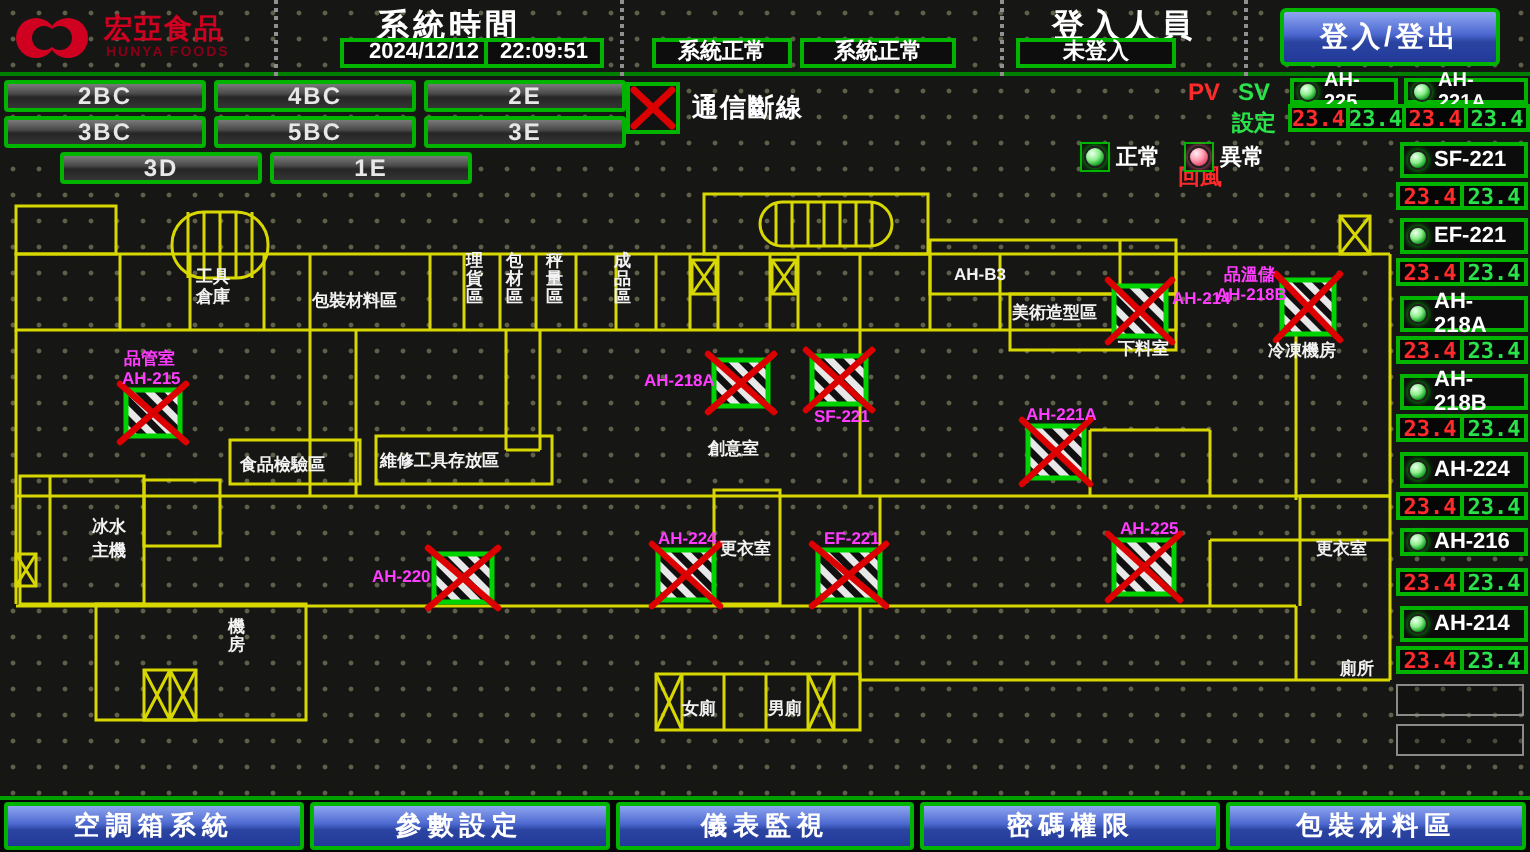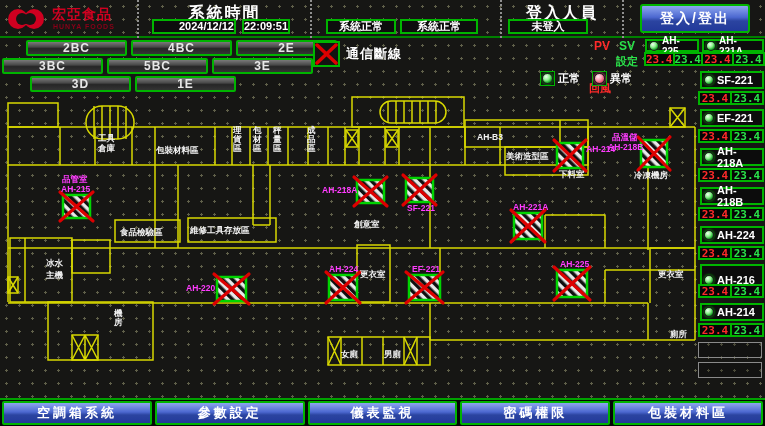--- a/index.html
+++ b/index.html
@@ -11,22 +11,22 @@
     font-family:"Liberation Sans",sans-serif;}
   
   .header{position:absolute;left:0;top:0;width:765px;height:38px;border-bottom:2px solid #008000;}
   .sec{position:absolute;top:0;height:38px;}
   .sec-title{position:absolute;top:3px;left:0;right:0;text-align:center;color:#fff;font-weight:bold;font-size:16px;letter-spacing:2px;white-space:nowrap;}
   .gbox{position:absolute;background:#0d0d0d;border:2px solid #00b400;color:#fff;font-weight:bold;font-size:11px;text-align:center;line-height:11px;white-space:nowrap;}
   .sec-logo{left:0;width:137px;}
   .brand{position:absolute;left:52px;top:6px;color:#cf0020;font-weight:bold;font-size:14px;letter-spacing:1px;}
   .brand-en{position:absolute;left:53px;top:23px;color:#8a0018;font-weight:bold;font-size:7px;letter-spacing:1px;}
   .sec-time{left:137px;width:175px;border-left:2px dotted #909090;border-right:2px dotted #909090;}
-  .box-date{left:13px;top:19px;width:84px;height:15px;text-align:right;}
-  .box-time{left:103px;top:19px;width:48px;height:15px;}
+  .box-date{left:31px;top:19px;width:84px;height:15px;}
+  .box-time{left:103px;top:19px;width:60px;height:15px;}
   .sec-status{left:312px;width:190px;border-right:2px dotted #909090;}
   .box-st1{left:14px;top:19px;width:70px;height:15px;}
   .box-st2{left:88px;top:19px;width:78px;height:15px;}
   .sec-login{left:502px;width:122px;border-right:2px dotted #909090;}
   .box-user{left:6px;top:19px;width:80px;height:15px;}
   .btn-blue{background:linear-gradient(180deg,#8ea6ef 0%,#4c68d0 45%,#2b44a0 60%,#22399a 100%);
     border:2px solid #00b400;color:#fff;font-weight:bold;border-radius:3px;cursor:pointer;
     font-family:"Liberation Sans",sans-serif;}
   .login-btn{position:absolute;left:640px;top:4px;width:110px;height:29px;font-size:14px;letter-spacing:2px;}
   
@@ -94,21 +94,21 @@
       <div class="gbox box-st2">系統正常</div>
     </div>
     <div class="sec sec-login">
       <div class="sec-title">登入人員</div>
       <div class="gbox box-user">未登入</div>
     </div>
     <button class="btn-blue login-btn">登入/登出</button>
   </div>
 
   <div id="floor-rows">
-      <div class="floor-row" style="top: 0px; margin-left: 24px;">
+      <div class="floor-row" style="top: 0px;">
         <button class="btn-metal floor-btn">2BC</button>
         <button class="btn-metal floor-btn">4BC</button>
         <button class="btn-metal floor-btn">2E</button>
       </div>
       <div class="floor-row" style="top: 18px;">
         <button class="btn-metal floor-btn">3BC</button>
         <button class="btn-metal floor-btn">5BC</button>
         <button class="btn-metal floor-btn">3E</button>
       </div>
       <div class="floor-row" style="top: 36px; padding-left: 28px;">
@@ -322,21 +322,21 @@
         <span class="cell sv">23.4</span>
       </div>
       <div class="unit-name" style="left: 112px; top: 188px; width: 64px; height: 18px; font-size: 11px;">
         <span class="led green"></span>
         <span>AH-224</span>
       </div>
       <div class="vals" style="left: 110px; top: 208px; width: 66px; height: 14px;">
         <span class="cell pv">23.4</span>
         <span class="cell sv">23.4</span>
       </div>
-      <div class="unit-name" style="left: 112px; top: 226px; width: 64px; height: 31px; font-size: 11px;">
+      <div class="unit-name" style="left: 112px; top: 226px; width: 64px; height: 14px; font-size: 11px;">
         <span class="led green"></span>
         <span>AH-216</span>
       </div>
       <div class="vals" style="left: 110px; top: 246px; width: 66px; height: 14px;">
         <span class="cell pv">23.4</span>
         <span class="cell sv">23.4</span>
       </div>
       <div class="unit-name" style="left: 112px; top: 265px; width: 64px; height: 18px; font-size: 11px;">
         <span class="led green"></span>
         <span>AH-214</span>

